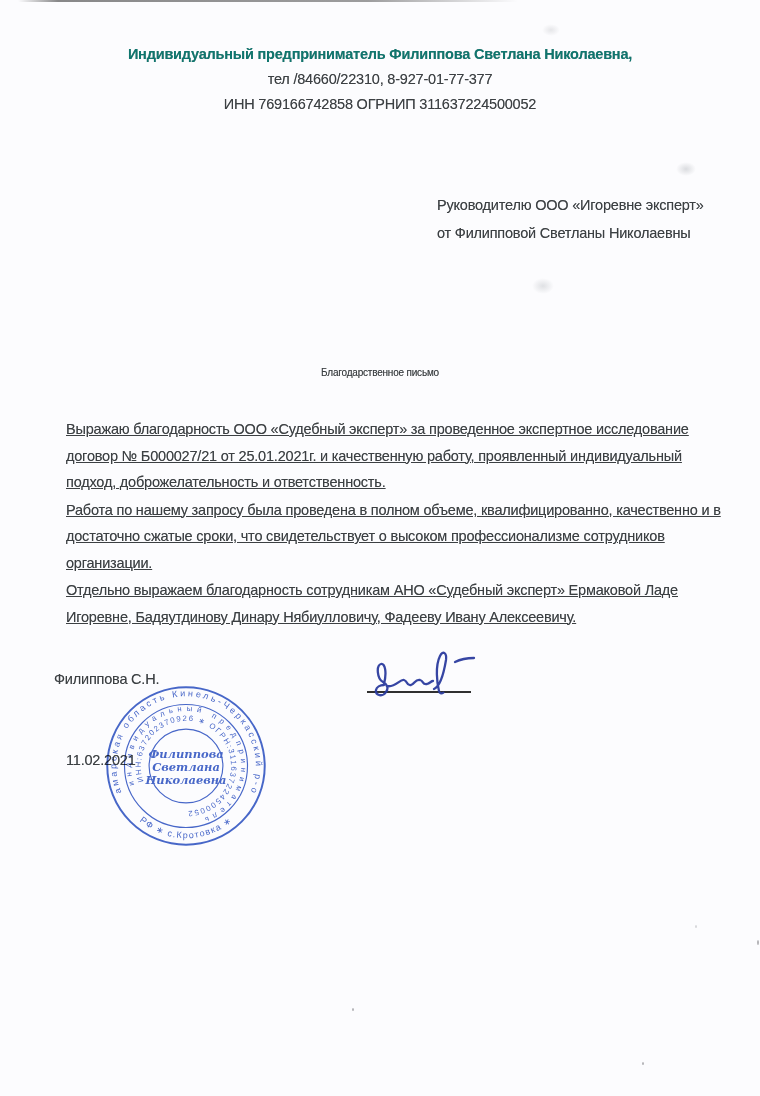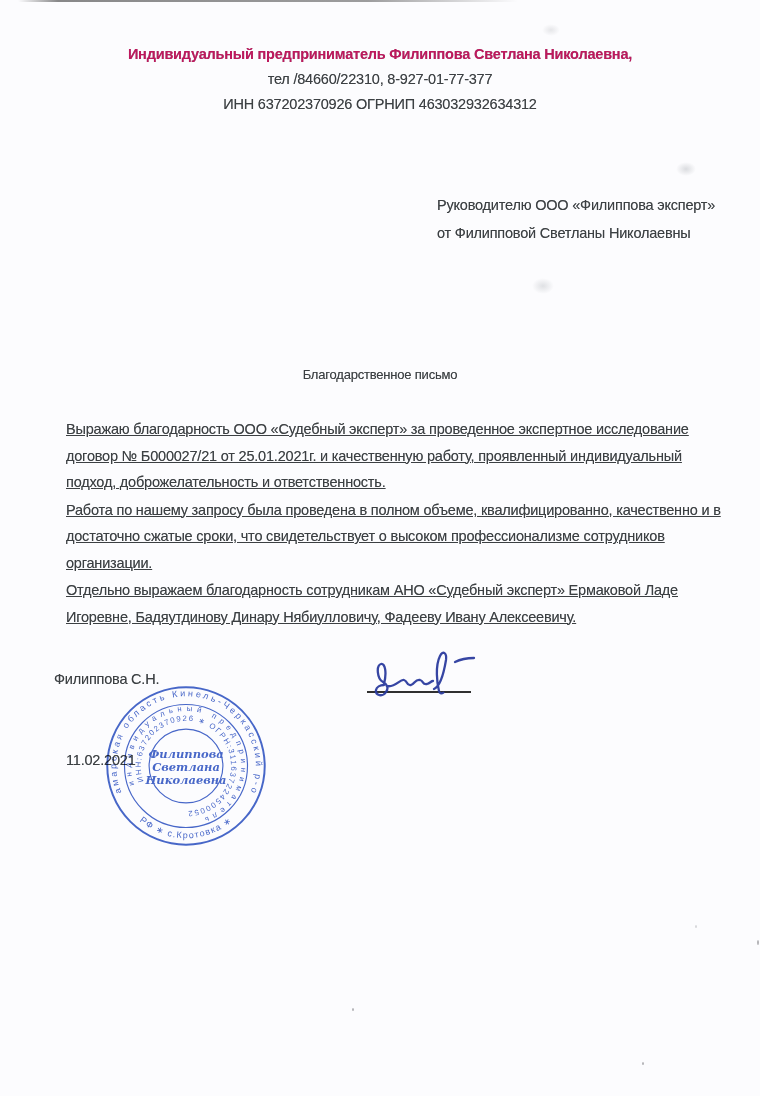--- a/index.html
+++ b/index.html
@@ -13,30 +13,30 @@
   }
   .scan-edge{
     position:absolute;left:18px;top:0;width:500px;height:2px;
     background:linear-gradient(90deg, rgba(40,40,40,0) 0%, rgba(40,40,40,.55) 8%, rgba(40,40,40,.45) 70%, rgba(40,40,40,0) 100%);
   }
   .letterhead{
     position:absolute;left:0;top:42px;width:100%;
     text-align:center;
     font-size:14.5px;letter-spacing:-0.2px;line-height:25px;
   }
-  .letterhead .lh-bold{font-weight:bold;color:#be185d;}
+  .letterhead .lh-bold{font-weight:bold;color:#0f766e;}
   .scan-text{text-shadow:0 0 .5px rgba(70,72,76,.55);}
   .addressee{
     position:absolute;left:437px;top:192px;
     font-size:14.5px;letter-spacing:-0.2px;line-height:27.5px;
     white-space:nowrap;
   }
   .letter-title{
     position:absolute;left:0;top:367px;width:100%;
-    text-align:center;font-size:13px;letter-spacing:-0.2px;
+    text-align:center;font-size:10px;letter-spacing:-0.2px;
   }
   .letter-body{
     position:absolute;left:66px;top:416px;width:656px;
     font-size:14.5px;letter-spacing:-0.2px;line-height:26.5px;
     text-align:left;
   }
   .letter-body p{margin:0 0 1px 0;text-decoration:underline;}
   .signatory-name{
     position:absolute;left:54px;top:671px;
     font-size:14.5px;letter-spacing:-0.2px;white-space:nowrap;
@@ -72,25 +72,25 @@
 </head>
 <body>
 
 <div class="page">
 
   <div class="scan-edge"></div>
 
   <div class="letterhead scan-text">
     <div class="lh-bold">Индивидуальный предприниматель Филиппова Светлана Николаевна,</div>
     <div>тел /84660/22310, 8-927-01-77-377</div>
-    <div>ИНН 637202370926 ОГРНИП 463032932634312</div>
+    <div>ИНН 769166742858 ОГРНИП 311637224500052</div>
   </div>
 
   <div class="addressee scan-text">
-    <div>Руководителю ООО «Филиппова эксперт»</div>
+    <div>Руководителю ООО «Игоревне эксперт»</div>
     <div>от Филипповой Светланы Николаевны</div>
   </div>
 
   <div class="letter-title scan-text">Благодарственное письмо</div>
 
   <div class="letter-body scan-text">
     <p>Выражаю благодарность ООО «Судебный эксперт» за проведенное экспертное исследование договор № Б000027/21 от 25.01.2021г. и качественную работу, проявленный индивидуальный подход, доброжелательность и ответственность.</p>
     <p>Работа по нашему запросу была проведена в полном объеме, квалифицированно, качественно и в достаточно сжатые сроки, что свидетельствует о высоком профессионализме сотрудников организации.</p>
     <p>Отдельно выражаем благодарность сотрудникам АНО «Судебный эксперт» Ермаковой Ладе Игоревне, Бадяутдинову Динару Нябиулловичу, Фадееву Ивану Алексеевичу.</p>
   </div>

